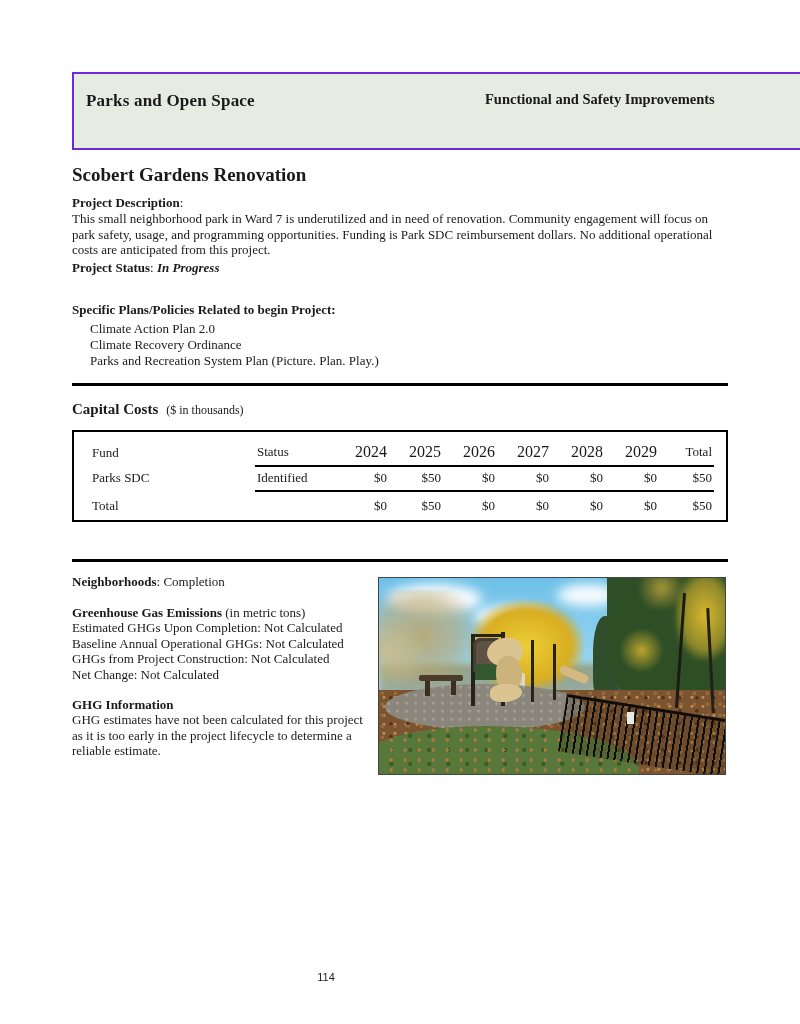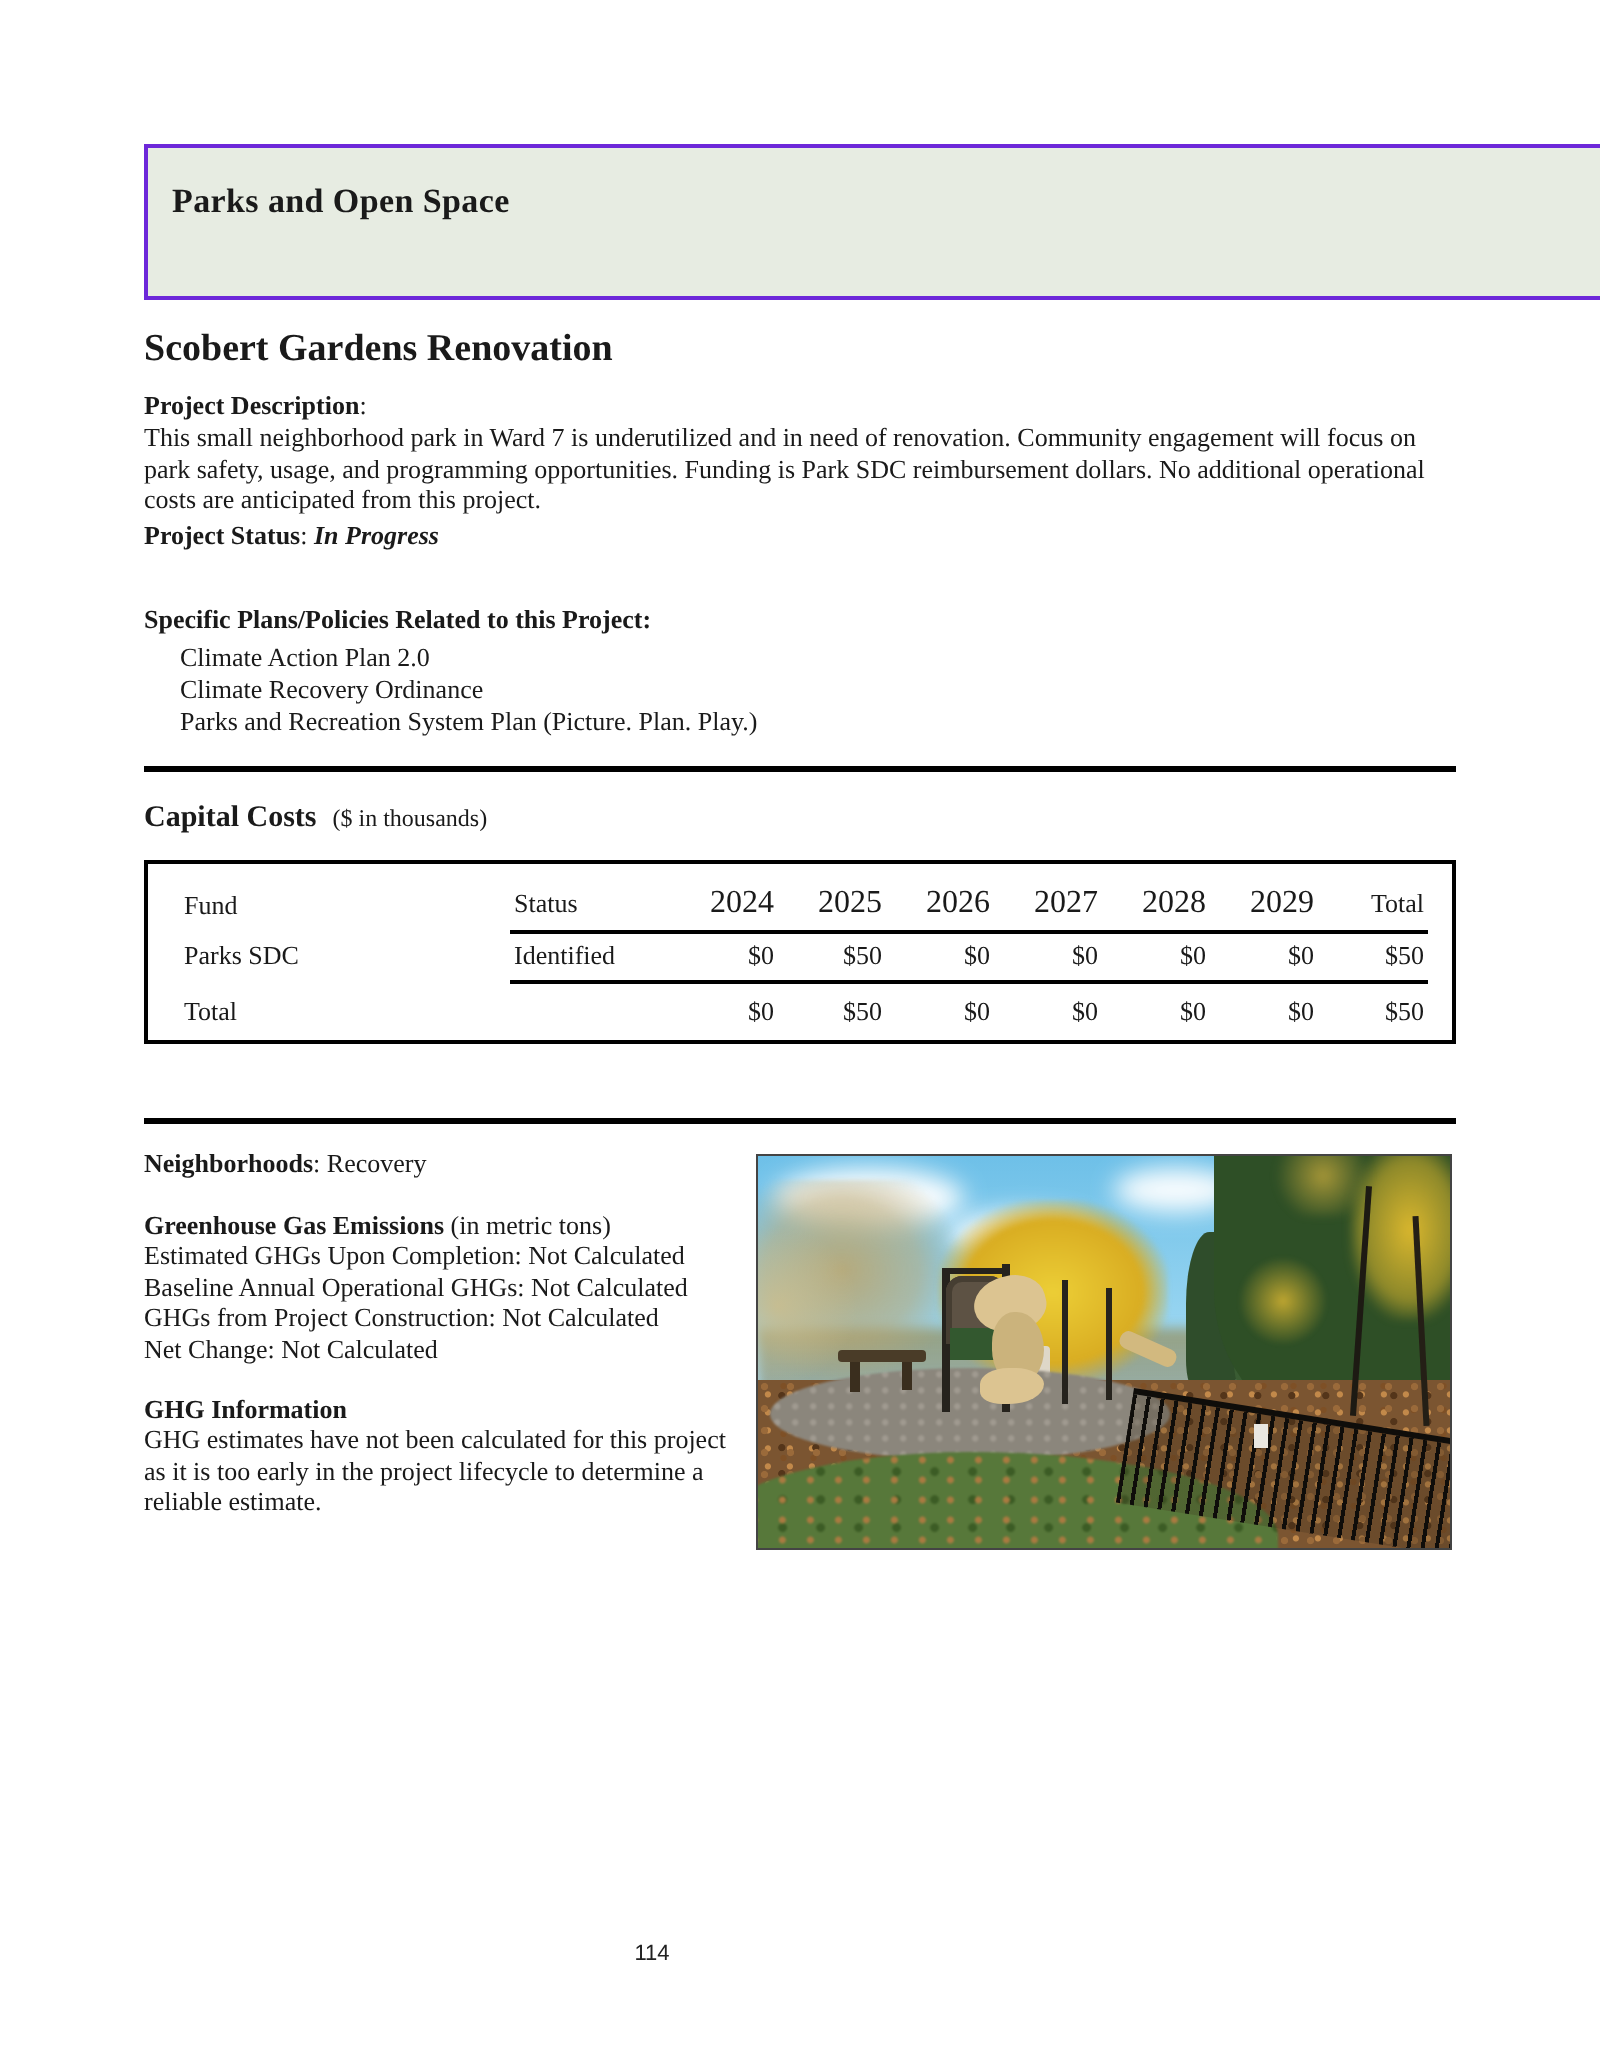--- a/index.html
+++ b/index.html
@@ -128,30 +128,31 @@
 
   .page-num { left:0; top:971px; width:652px; text-align:center; font-size:11px; font-family:"Liberation Sans", sans-serif; color:#222; }
 </style>
 </head>
 <body>
 
 <div class="page">
 
   <div class="abs header-box">
     <div class="header-left">Parks and Open Space</div>
+    <div class="header-right">Functional and Safety Improvements</div>
   </div>
 
   <div class="abs doc-title">Scobert Gardens Renovation</div>
 
   <div class="abs desc-label"><b class="lbl">Project Description</b><span>:</span></div>
   <div class="abs desc-text">This small neighborhood park in Ward 7 is underutilized and in need of renovation. Community engagement will focus on park safety, usage, and programming opportunities. Funding is Park SDC reimbursement dollars. No additional operational costs are anticipated from this project.</div>
 
   <div class="abs status-line"><b class="lbl">Project Status</b><span>: </span><span class="bi">In Progress</span></div>
 
-  <div class="abs plans-label">Specific Plans/Policies Related to this Project:</div>
+  <div class="abs plans-label">Specific Plans/Policies Related to begin Project:</div>
   <div class="abs plans-list">
     <div>Climate Action Plan 2.0</div>
     <div>Climate Recovery Ordinance</div>
     <div>Parks and Recreation System Plan (Picture. Plan. Play.)</div>
   </div>
 
   <div class="abs rule rule1"></div>
 
   <div class="abs cc-heading">
     <span class="cc-title">Capital Costs</span><span class="cc-sub">($ in thousands)</span>
@@ -193,21 +194,21 @@
         <td class="v">$0</td>
         <td class="v">$50</td>
       </tr>
     </tbody>
       </table>
   </div>
 
   <div class="abs rule rule2"></div>
 
   <div class="abs details-col">
-    <div><b class="lbl">Neighborhoods</b><span>: </span><span>Recovery</span></div>
+    <div><b class="lbl">Neighborhoods</b><span>: </span><span>Completion</span></div>
     <div class="ghg-block">
       <div><b class="lbl">Greenhouse Gas Emissions</b> <span>(in metric tons)</span></div>
       <div>Estimated GHGs Upon Completion: Not Calculated</div>
       <div>Baseline Annual Operational GHGs: Not Calculated</div>
       <div>GHGs from Project Construction: Not Calculated</div>
       <div>Net Change: Not Calculated</div>
     </div>
     <div class="info-block">
       <div><b class="lbl">GHG Information</b></div>
       <div>GHG estimates have not been calculated for this project as it is too early in the project lifecycle to determine a reliable estimate.</div>

